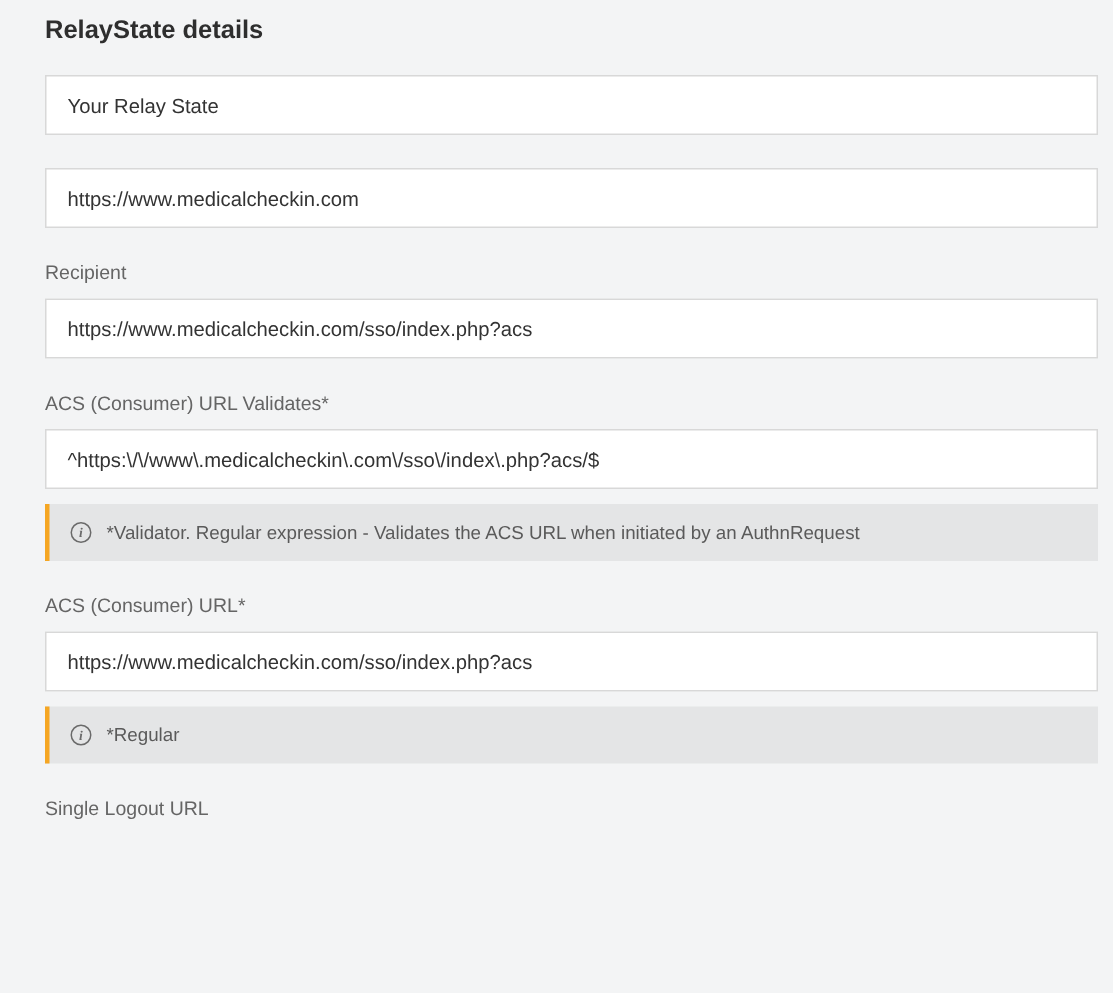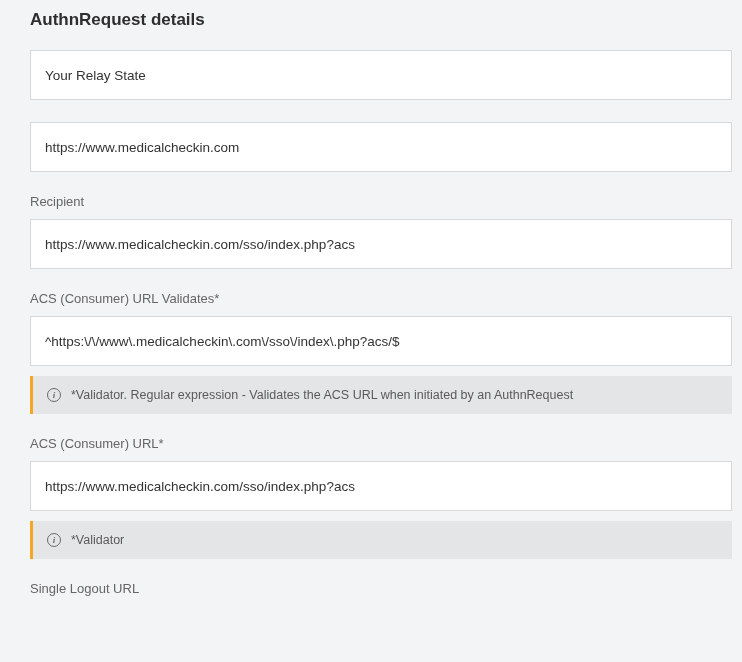--- a/index.html
+++ b/index.html
@@ -20,21 +20,21 @@
       margin-bottom: 22px;
     }
     .form-label {
       display: block;
       font-size: 13px;
       color: #656565;
       margin-bottom: 10px;
     }
     .form-input {
       width: 100%;
-      height: 50px;
+      height: 40px;
       padding: 0 14px;
       font-size: 13.5px;
       color: #333333;
       border: 1px solid #d8d8d8;
       background: #ffffff;
       outline: none;
       font-family: inherit;
     }
     .helper {
       display: flex;
@@ -59,21 +59,21 @@
       font-size: 9px;
       font-style: italic;
       font-weight: bold;
       color: #6a6a6a;
       font-family: Georgia, serif;
     }
   </style>
 </head>
 <body>
 
-<h2 class="section-title">AuthnRequest details</h2>
+<h2 class="section-title">RelayState details</h2>
 
 <div class="form-group">
   <input type="text" class="form-input" value="Your Relay State" style="">
 </div>
 
 <div class="form-group">
   <input type="text" class="form-input" value="https://www.medicalcheckin.com" style="">
 </div>
 
 <div class="form-group">
@@ -88,19 +88,19 @@
     <span class="info-icon">i</span>
     <span>*Validator. Regular expression - Validates the ACS URL when initiated by an AuthnRequest</span>
   </div>
 </div>
 
 <div class="form-group">
   <label class="form-label">ACS (Consumer) URL*</label>
   <input type="text" class="form-input" value="https://www.medicalcheckin.com/sso/index.php?acs" style="">
   <div class="helper">
     <span class="info-icon">i</span>
-    <span>*Validator</span>
+    <span>*Regular</span>
   </div>
 </div>
 
 <div class="form-group">
   <label class="form-label">Single Logout URL</label>
 </div>
 
 </body></html>

